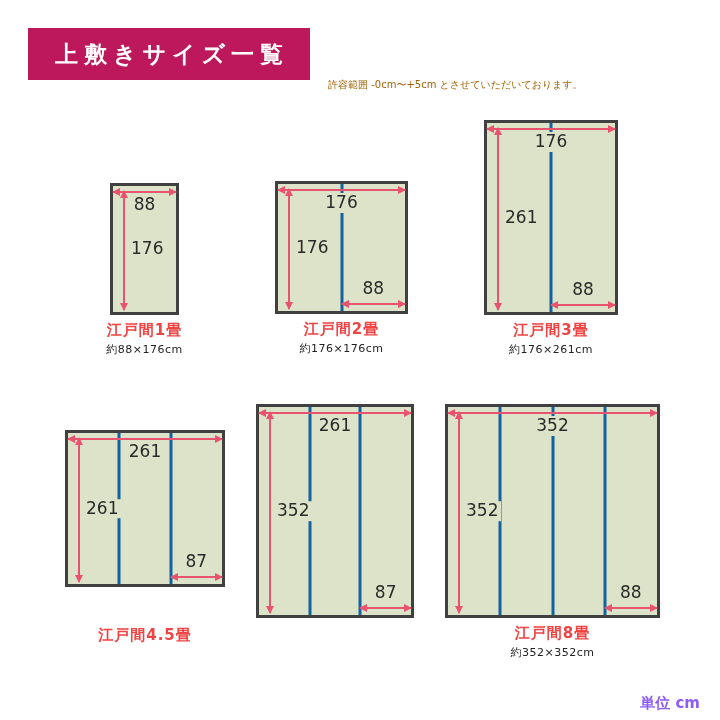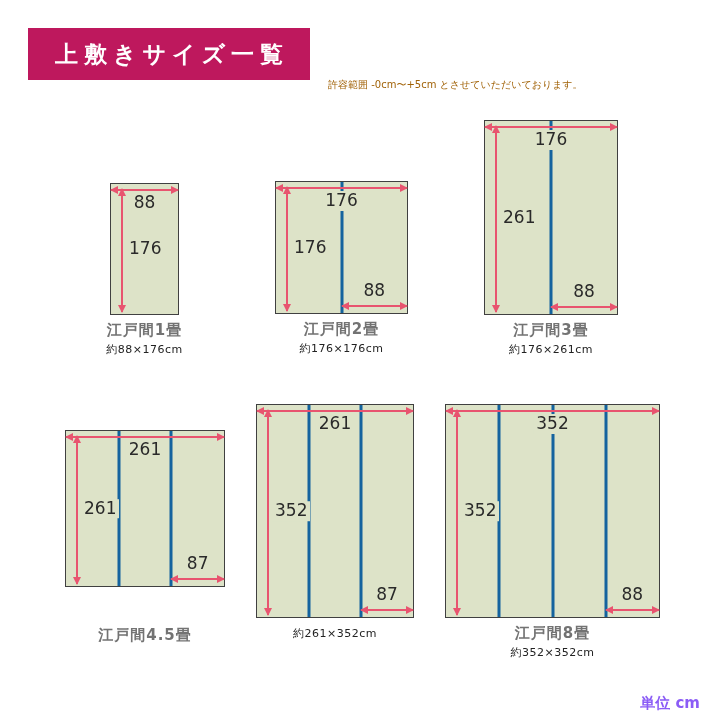--- a/index.html
+++ b/index.html
@@ -28,21 +28,21 @@
   .diagram { position:absolute; }
   .d1 { left:110px; top:183px; width:69px;  height:132px; }
   .d2 { left:275px; top:181px; width:133px; height:133px; }
   .d3 { left:484px; top:120px; width:134px; height:195px; }
   .d4 { left:65px;  top:430px; width:160px; height:157px; }
   .d5 { left:256px; top:404px; width:158px; height:214px; }
   .d6 { left:445px; top:404px; width:215px; height:214px; }
 
   .mat {
     position:absolute; inset:0;
-    background:#dde3c8; border:1px solid #404040; box-sizing:border-box;
+    background:#dde3c8; border:3px solid #404040; box-sizing:border-box;
   }
   .divider {
     position:absolute; top:0; bottom:0; width:3px; background:#14639e;
     transform:translateX(-50%);
   }
   .div-25 { left:25%; } .div-33 { left:33.33%; } .div-50 { left:50%; }
   .div-66 { left:66.67%; } .div-75 { left:75%; }
 
   
   .arrow-h { position:absolute; height:2px; background:#e8546f; }
@@ -81,21 +81,21 @@
   .hdim { top:50%; left:15px; transform:translateY(-50%); }
   .pdim { bottom:12px; transform:translateX(-50%); }
   .pd-2 { left:75%; } .pd-3 { left:83.33%; } .pd-4 { left:87.5%; }
 
   
   .caption {
     position:absolute; top:calc(100% + 6px); left:50%; transform:translateX(-50%);
     text-align:center; white-space:nowrap;
   }
   .d4 .caption { top:calc(100% + 39px); }
-  .cap-name { font-size:15px; font-weight:bold; color:#737373; letter-spacing:1px; }
+  .cap-name { font-size:15px; font-weight:bold; color:#ef4444; letter-spacing:1px; }
   .cap-size { font-size:11px; color:#222222; margin-top:2px; letter-spacing:0.5px; }
 
   .unit-label {
     position:absolute; right:20px; top:694px;
     font-size:15px; font-weight:bold; color:#8b5cf6;
   }
 </style>
 </head>
 <body>
 
@@ -172,21 +172,20 @@
       <div class="divider div-33"></div>
       <div class="divider div-66"></div>
       <div class="arrow-h top-arrow"></div>
       <div class="arrow-v side-arrow"></div>
       <div class="arrow-h bottom-arrow pan-3"></div>
       <span class="dim wdim">261</span>
       <span class="dim hdim">352</span>
       <span class="dim pdim pd-3">87</span>
     </div>
     <div class="caption">
-      <div class="cap-size">約261×352cm</div>
     </div>
   </div>
 
   <div class="diagram d6">
     <div class="mat">
       <div class="divider div-25"></div>
       <div class="divider div-50"></div>
       <div class="divider div-75"></div>
       <div class="arrow-h top-arrow"></div>
       <div class="arrow-v side-arrow"></div>

